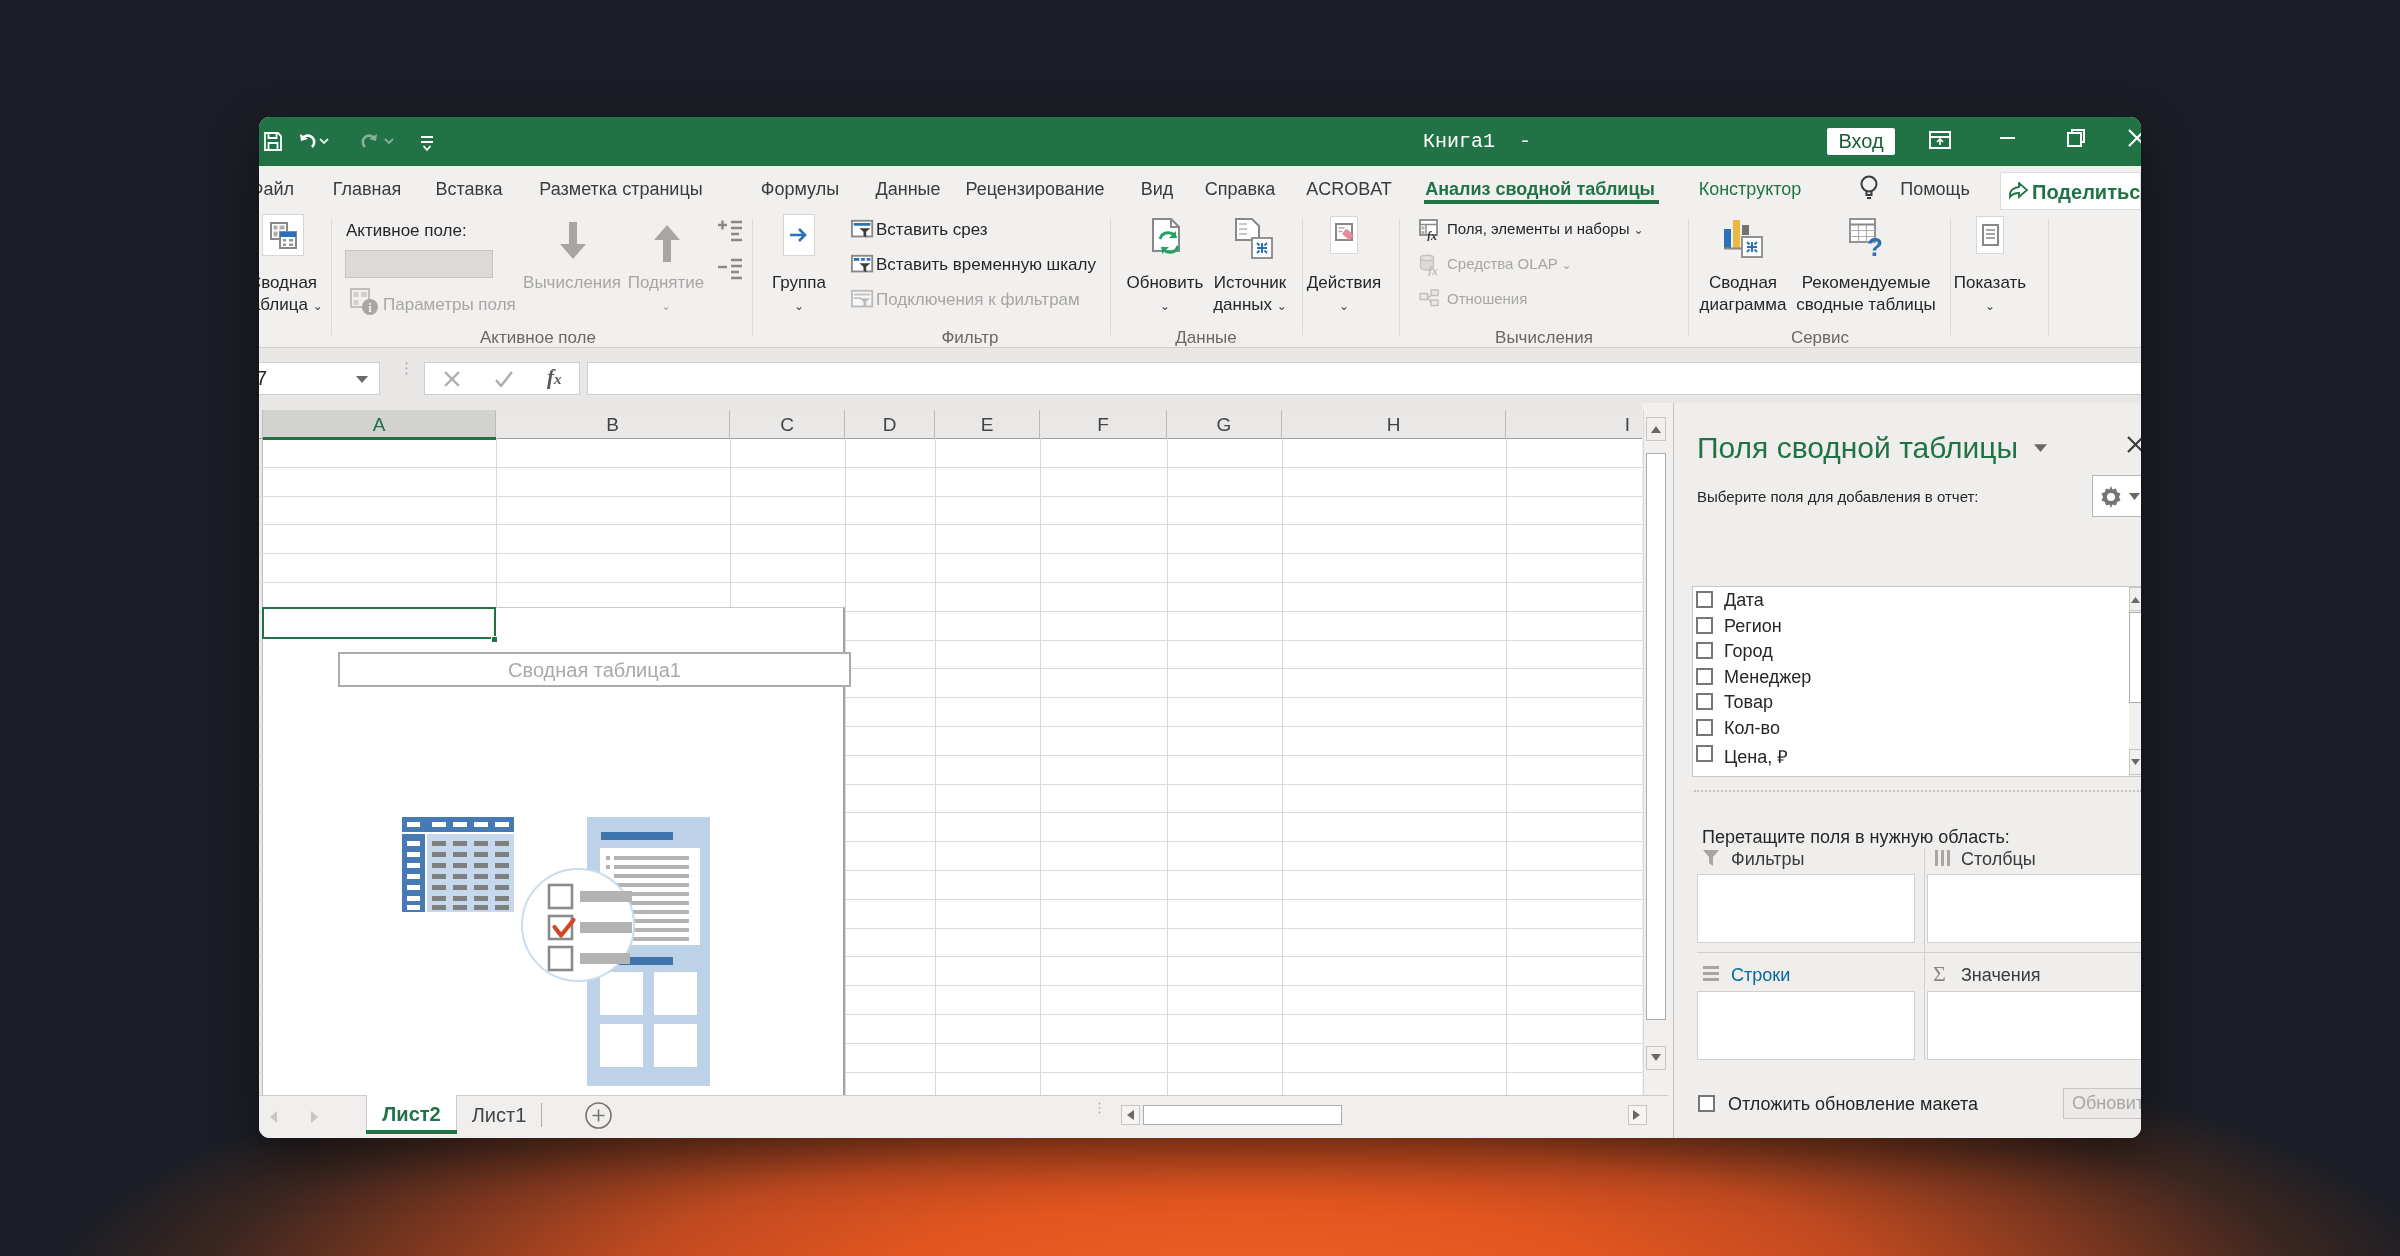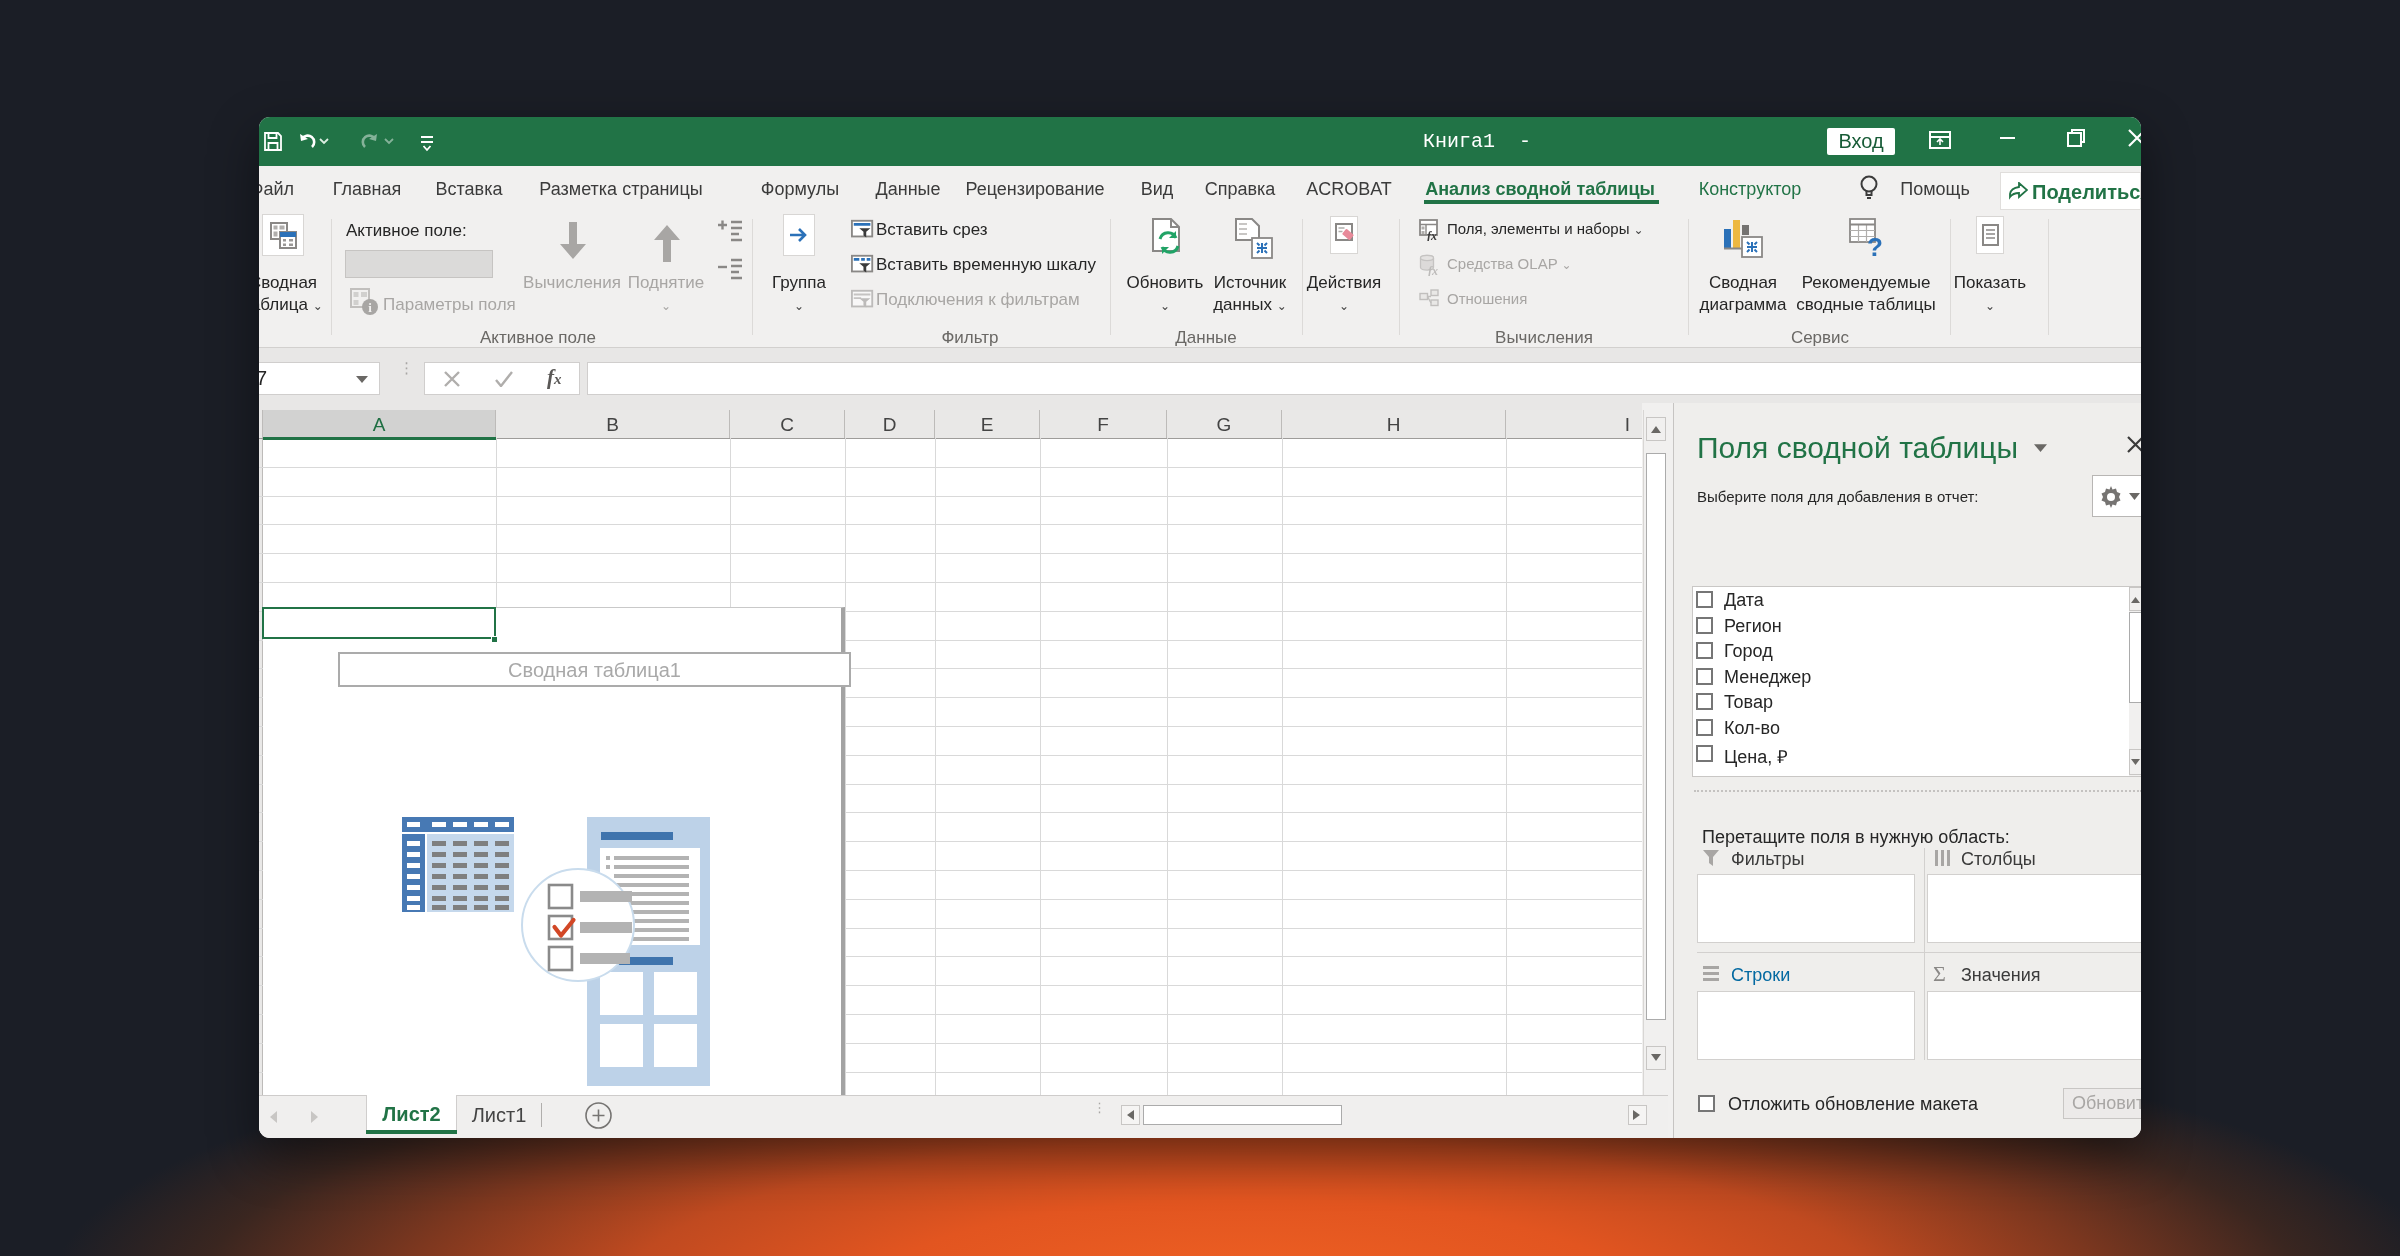--- a/index.html
+++ b/index.html
@@ -361,21 +361,21 @@
         <div class="gl-h" style="left:0;top:467px;width:1383px"></div>
         <div class="gl-h" style="left:0;top:495.8px;width:1383px"></div>
         <div class="gl-h" style="left:0;top:524.6px;width:1383px"></div>
         <div class="gl-h" style="left:0;top:553.4px;width:1383px"></div>
         <div class="gl-h" style="left:0;top:582.2px;width:1383px"></div>
         <div class="gl-h" style="left:0;top:611px;width:1383px"></div>
         <div class="gl-h" style="left:0;top:639.8px;width:1383px"></div>
         <div class="gl-h" style="left:0;top:668.6px;width:1383px"></div>
       </div>
 
-      <div class="abs" style="left:4px;top:204px;width:582px;height:488px;background:#fff;border-top:1px solid #c9c9c9;border-right:4px solid #a3a3a3">
+      <div class="abs" style="left:4px;top:204px;width:582px;height:488px;background:#fff;border-top:1px solid #c9c9c9;border-right:2px solid #a3a3a3">
 
         <div class="abs" style="left:-1px;top:-1px;width:234px;height:32px;border:2px solid #217346"></div>
         <div class="abs" style="left:228px;top:28px;width:7px;height:7px;background:#217346;border:1px solid #fff"></div>
 
         <div class="abs" style="left:75px;top:44px;width:513px;height:35px;border:2px solid #ababab;background:#fff;text-align:center;line-height:33px;font-size:20px;color:#a9a9a9">Сводная таблица1</div>
 
         <svg class="abs" style="left:139px;top:209px" width="112" height="95" viewBox="0 0 112 95">
           <rect x="0" y="0" width="112" height="15" fill="#4779b4"></rect>
           <rect x="0" y="17" width="23" height="78" fill="#4779b4"></rect>
           <rect x="25" y="17" width="87" height="78" fill="#c5d8ec"></rect>

